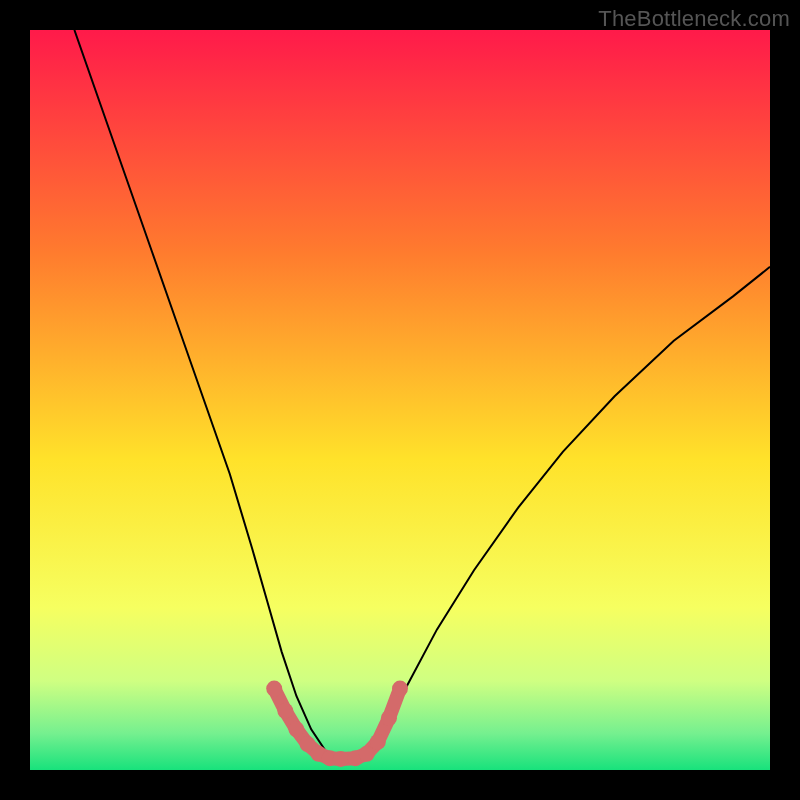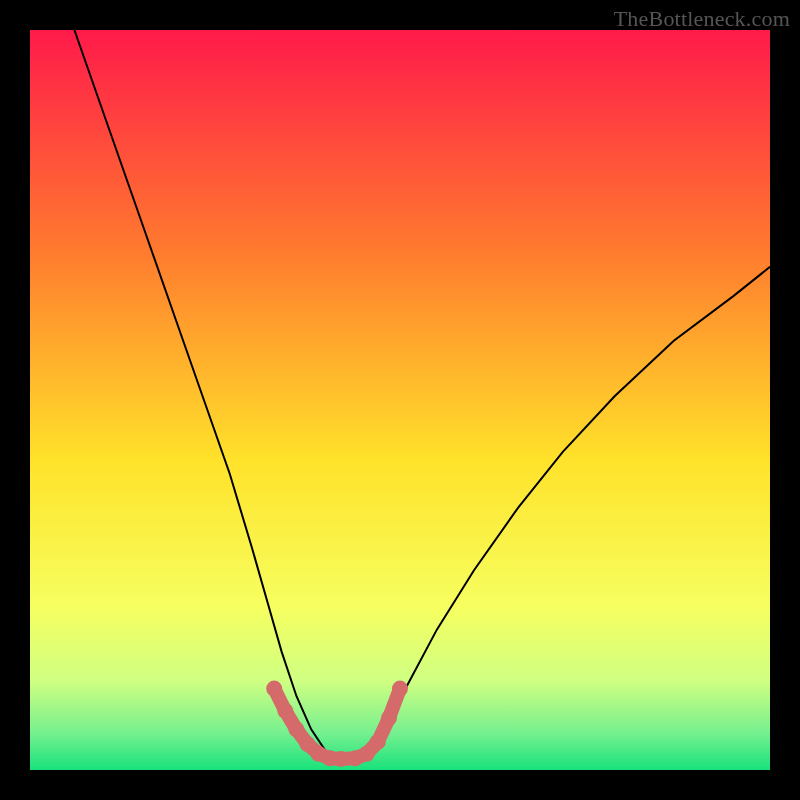--- a/index.html
+++ b/index.html
@@ -8,21 +8,20 @@
     height: 800px;
     background: #000;
     overflow: hidden;
     font-family: Arial, Helvetica, sans-serif;
   }
   .stage {
     position: relative;
     width: 800px;
     height: 800px;
     background: #000;
-    font-family: Liberation Serif, serif;
   }
   .watermark {
     position: absolute;
     top: 6px;
     right: 10px;
     color: #555;
     font-size: 22px;
     font-weight: 500;
     letter-spacing: 0.2px;
     z-index: 5;

